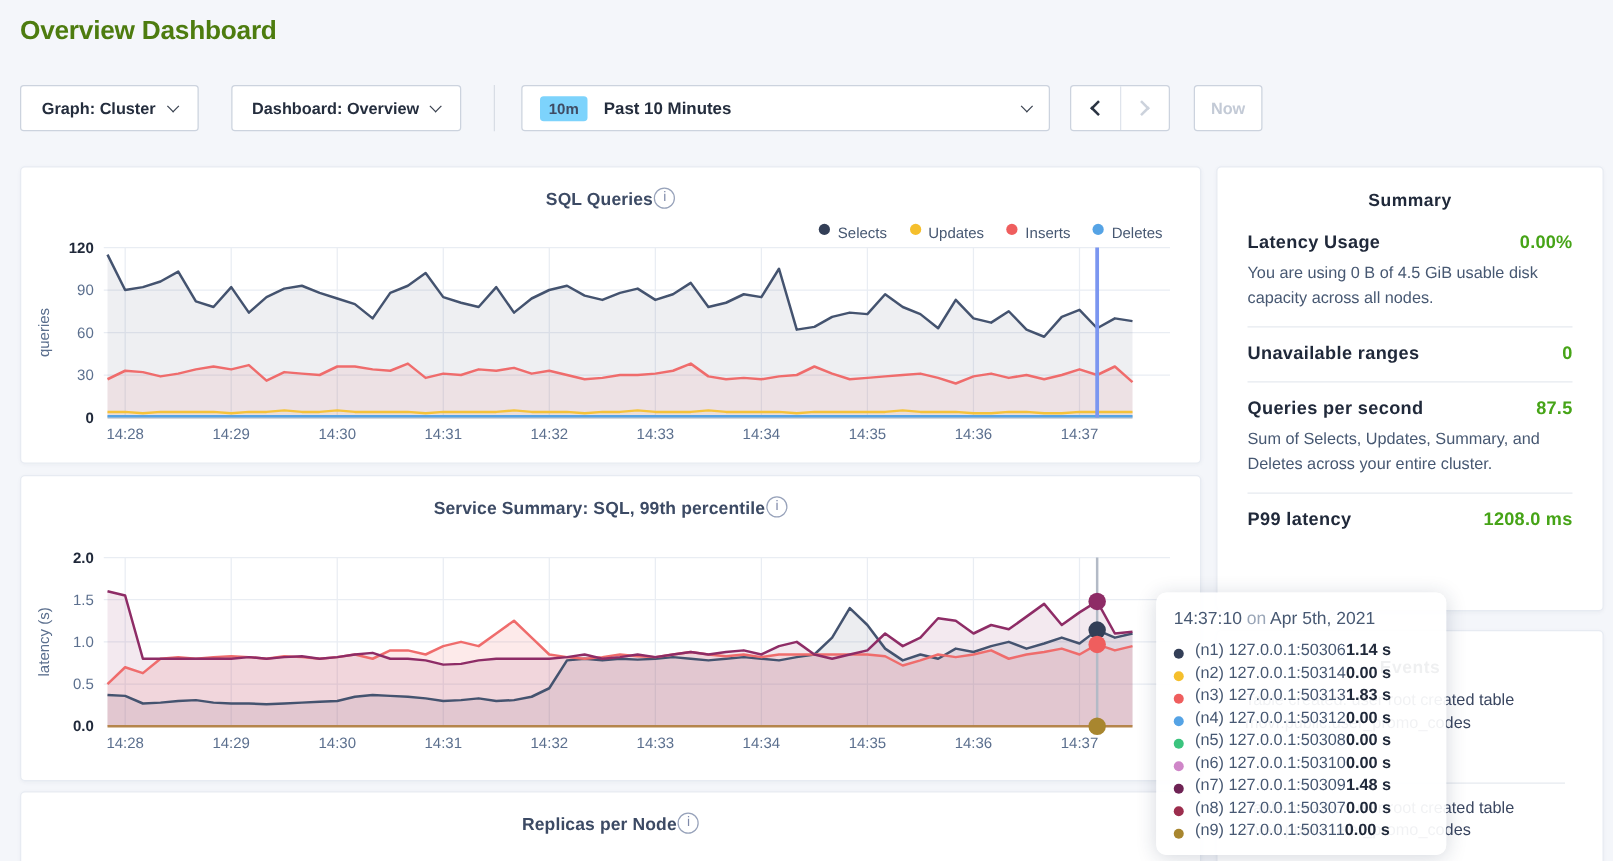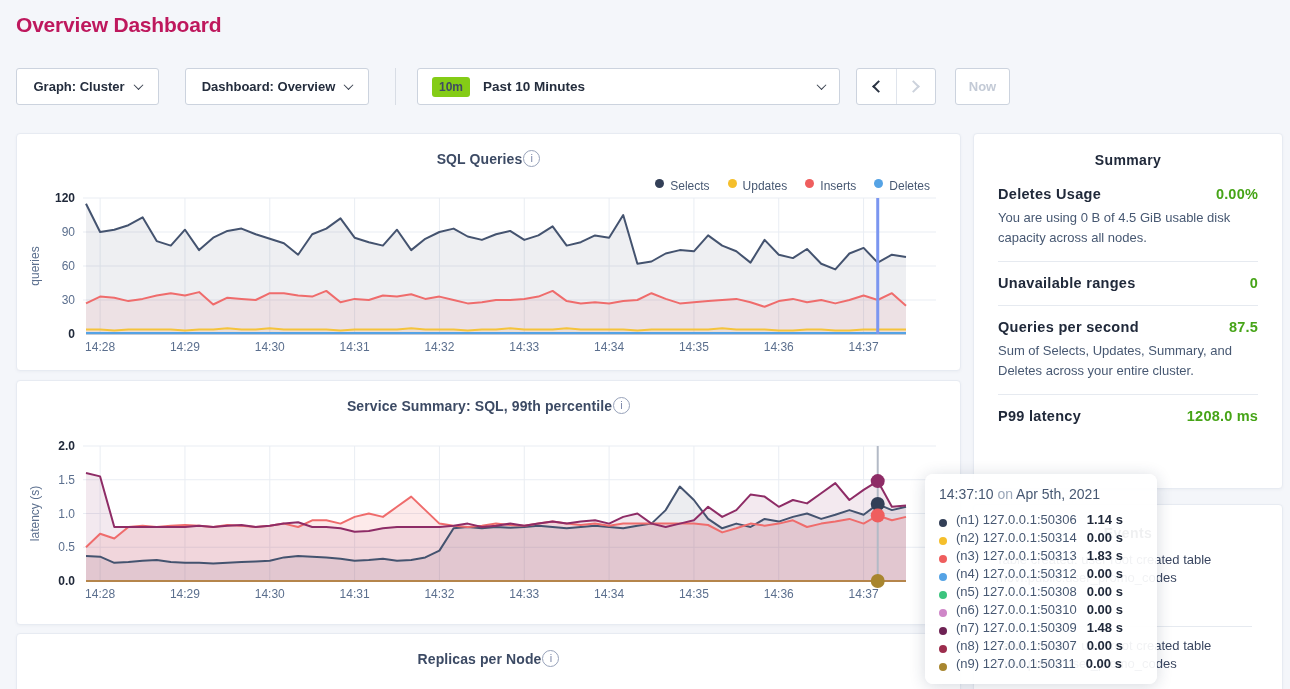--- a/index.html
+++ b/index.html
@@ -1,32 +1,32 @@
 <!DOCTYPE html>
 <html><head>
 <meta charset="utf-8">
 <style>
   * { margin:0; padding:0; box-sizing:border-box; }
   html,body { width:1290px; height:689px; overflow:hidden; }
   body { background:#f4f6fa; font-family:"Liberation Sans",sans-serif; position:relative; color:#242d3d; }
 
-  .page-title { position:absolute; left:16px; top:13px; font-size:21px; font-weight:bold; letter-spacing:-0.2px; color:#be185d; }
+  .page-title { position:absolute; left:16px; top:13px; font-size:21px; font-weight:bold; letter-spacing:-0.2px; color:#4d7c0f; }
 
   
   .controls { position:absolute; left:0; top:68px; height:37px; width:1109px; }
   .dd { position:absolute; top:0; height:37px; background:#fff; border:1px solid #ccd3de; border-radius:3px;
         font-family:"Liberation Sans",sans-serif; font-weight:bold; font-size:13px; color:#242d3d;
         display:flex; align-items:center; justify-content:center; gap:10px; cursor:pointer; }
   #dd-graph { left:16px; width:143px; }
   #dd-dashboard { left:185px; width:184px; }
   .vdiv { position:absolute; left:395px; top:0; height:37px; width:1px; background:#d8dde5; }
   .time-dd { position:absolute; left:417px; top:0; width:423px; height:37px; background:#fff; border:1px solid #ccd3de;
              border-radius:3px; display:flex; align-items:center; padding:0 14px; cursor:pointer;
              font-family:"Liberation Sans",sans-serif; }
-  .badge { background:#84cc16; border-radius:3px; padding:3px 7px; font-weight:bold; font-size:12px; color:#3f4b63; margin-right:13px; }
+  .badge { background:#7dd3fc; border-radius:3px; padding:3px 7px; font-weight:bold; font-size:12px; color:#3f4b63; margin-right:13px; }
   .tlabel { font-weight:bold; font-size:13.5px; color:#242d3d; flex:1; text-align:left; }
   .chev { display:inline-block; width:7px; height:7px; border-right:1.6px solid #39414f; border-bottom:1.6px solid #39414f; transform:rotate(45deg) translate(-1px,-1px); }
   .navgroup { position:absolute; left:856px; top:0; width:80px; height:37px; background:#fff; border:1px solid #ccd3de; border-radius:3px; display:flex; }
   .navbtn { flex:1; display:flex; align-items:center; justify-content:center; background:none; border:none; cursor:pointer; }
   .navbtn + .navbtn { border-left:1px solid #dfe4ec; }
   .chev-left  { display:inline-block; width:9px; height:9px; border-left:2.4px solid #2a3342; border-bottom:2.4px solid #2a3342; transform:rotate(45deg); margin-left:4px; }
   .chev-right { display:inline-block; width:9px; height:9px; border-left:2.4px solid #ccd2dc; border-bottom:2.4px solid #ccd2dc; transform:rotate(225deg); margin-right:4px; }
   .now-btn { position:absolute; left:955px; top:0; width:55px; height:37px; background:#fff; border:1px solid #ccd3de; border-radius:3px;
              font-family:"Liberation Sans",sans-serif; font-weight:bold; font-size:13px; color:#c3cad6; }
 
@@ -65,21 +65,21 @@
   .event-item:last-child { border-bottom:none; padding:10px 0 0; }
 
   
   .tooltip { position:absolute; left:925px; top:474px; width:232px; z-index:40; background:rgba(255,255,255,0.93);
              border-radius:8px; box-shadow:0 2px 16px rgba(25,45,80,0.18); padding:12px 14px 13px; }
   .tt-head { font-size:14px; color:#475872; margin-bottom:7px; }
   .tt-on { color:#9aa6b8; }
   .tt-row { display:flex; align-items:flex-end; height:18px; }
   .tt-dot { width:8px; height:8px; border-radius:50%; margin-right:9px; flex:none; }
   .tt-label { font-size:13px; color:#475872; white-space:nowrap; }
-  .tt-val { font-size:13px; font-weight:bold; color:#20293a; margin-left:10px; white-space:nowrap; }
+  .tt-val { font-size:13px; font-weight:bold; color:#20293a; white-space:nowrap; }
 </style>
 </head>
 <body>
 
 <div class="page-title">Overview Dashboard</div>
 
 <div class="controls">
   <button class="dd" id="dd-graph">
     <span>Graph: Cluster</span>
     <span class="chev"></span>
@@ -233,21 +233,21 @@
   </div>
 
 </div>
 
 <div class="right-col">
 
   <div class="card summary-card">
     <div class="panel-title">Summary</div>
     <div class="srow">
       <div class="srow-main">
-        <span class="slabel">Deletes Usage</span>
+        <span class="slabel">Latency Usage</span>
         <span class="sval">0.00%</span>
       </div>
       <div class="sdesc">You are using 0 B of 4.5 GiB usable disk capacity across all nodes.</div>
     </div>
     <div class="srow">
       <div class="srow-main">
         <span class="slabel">Unavailable ranges</span>
         <span class="sval">0</span>
       </div>
     </div>

